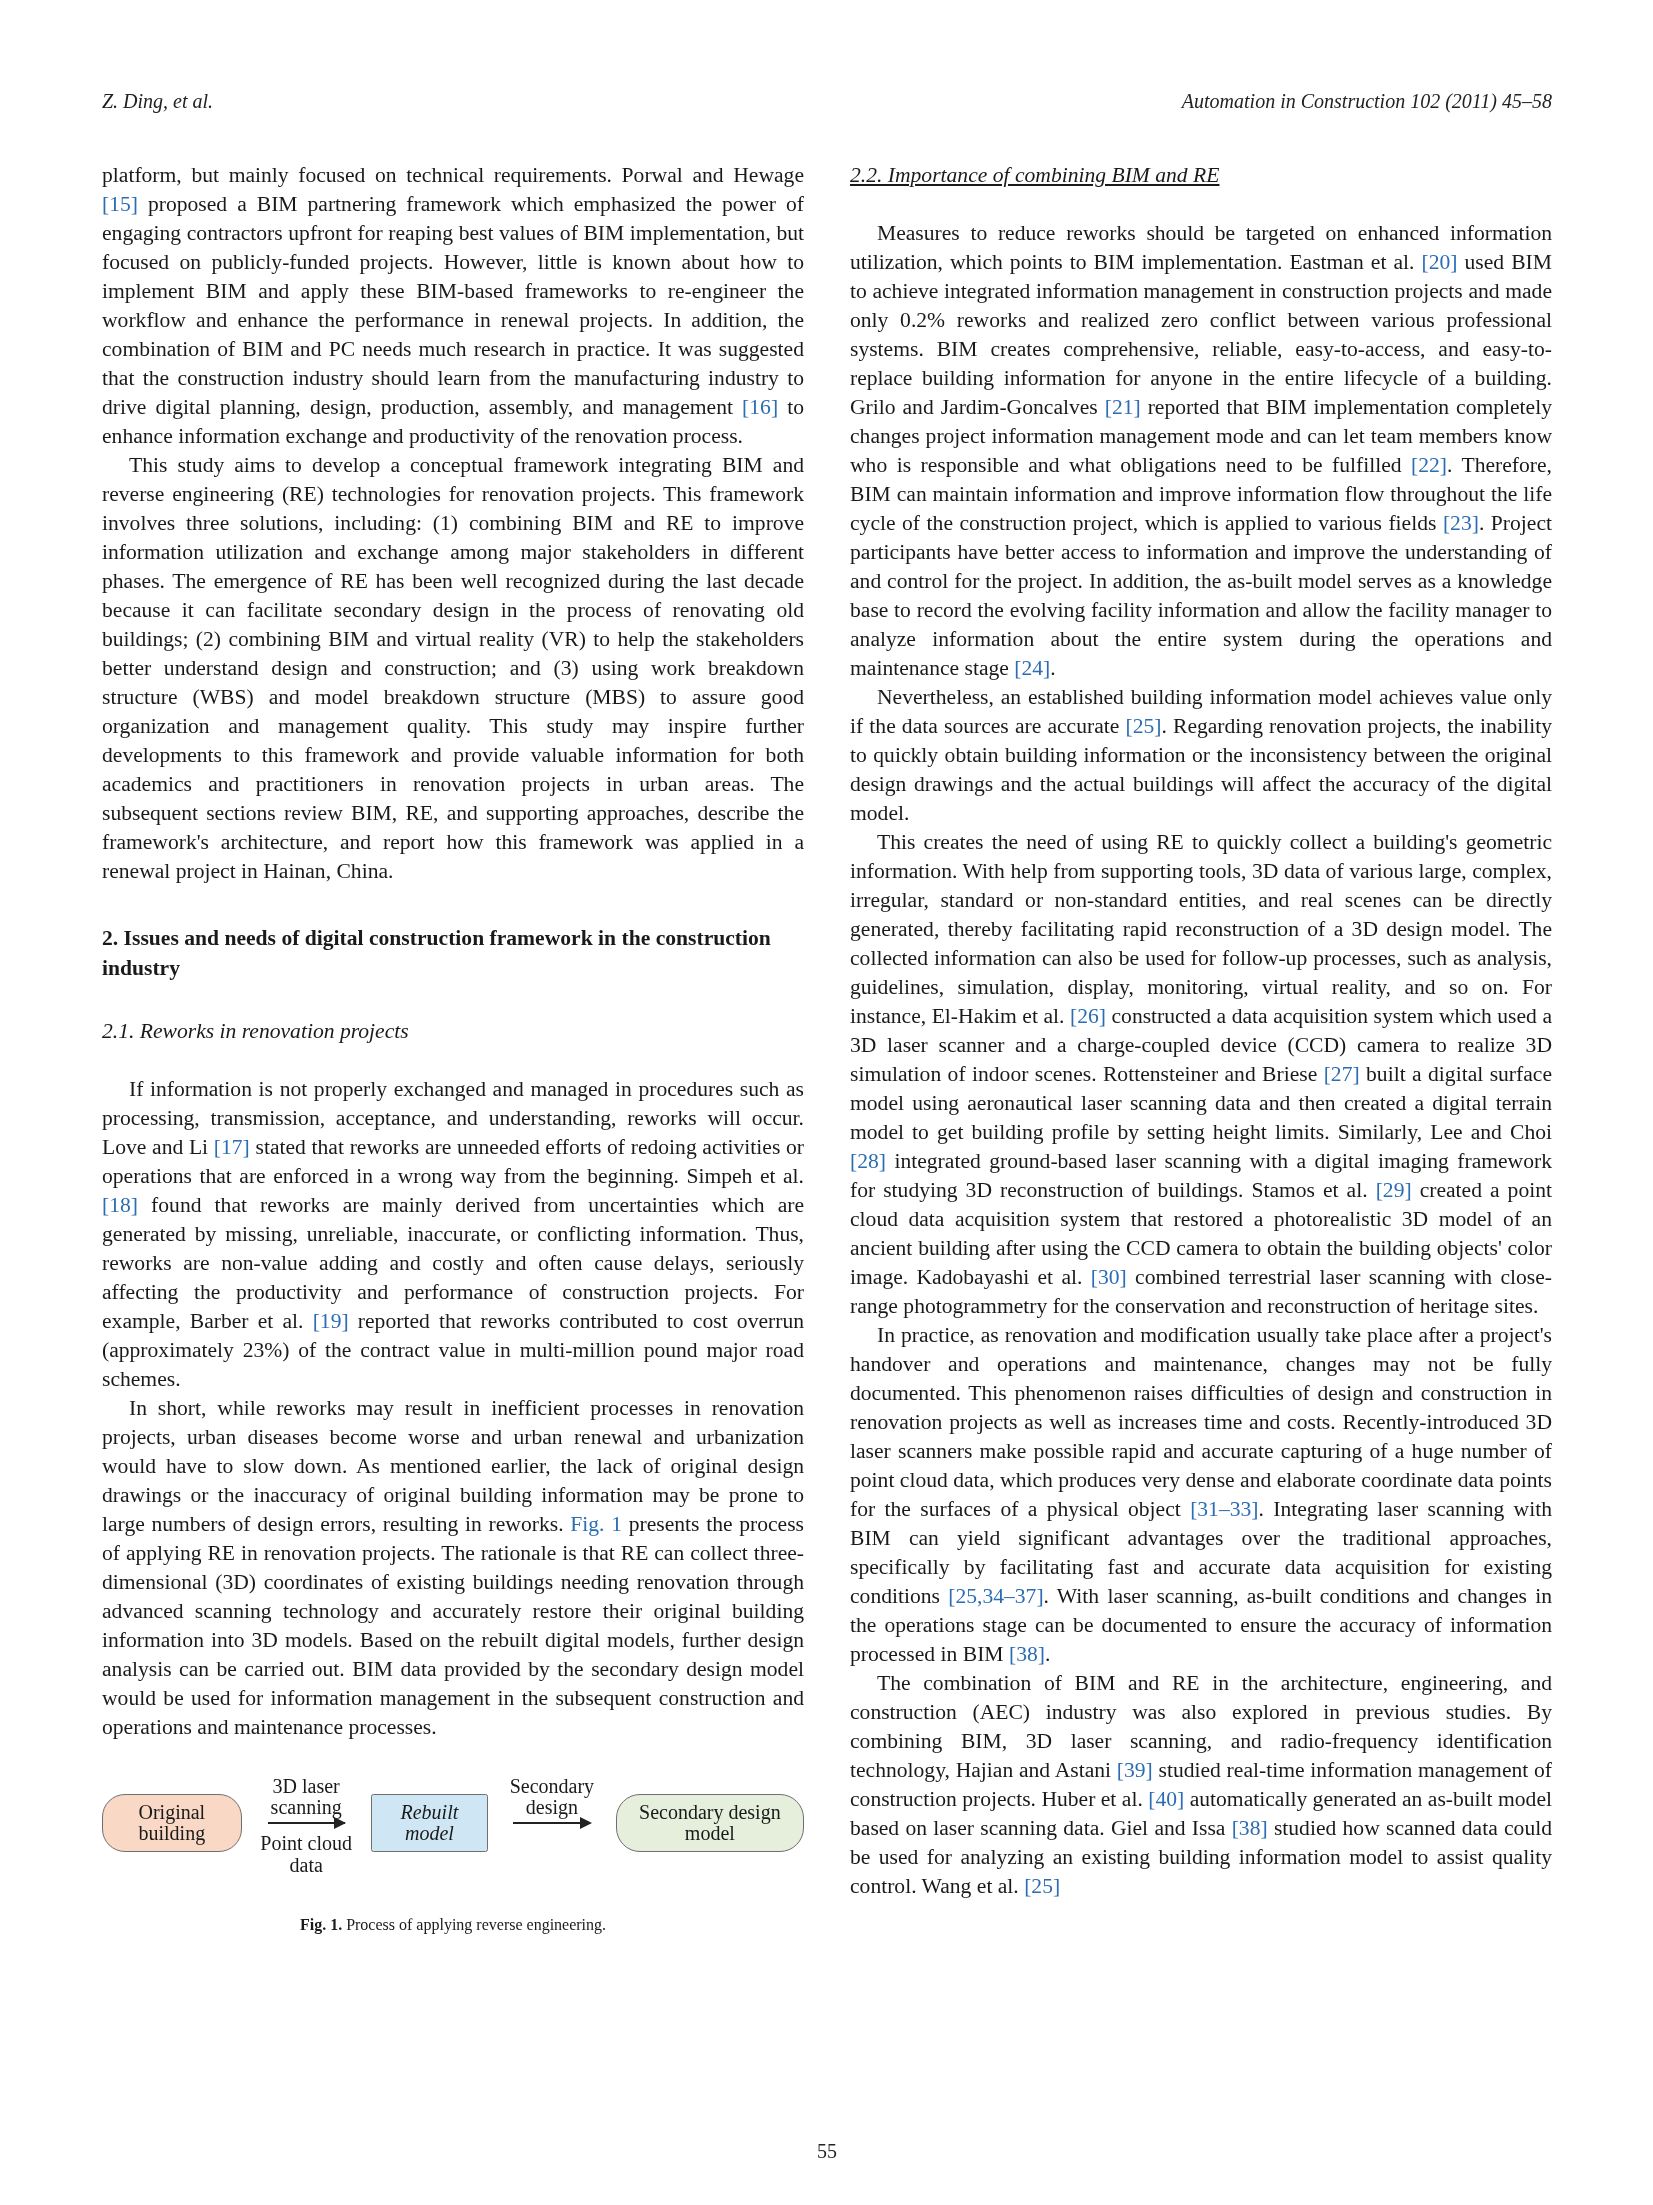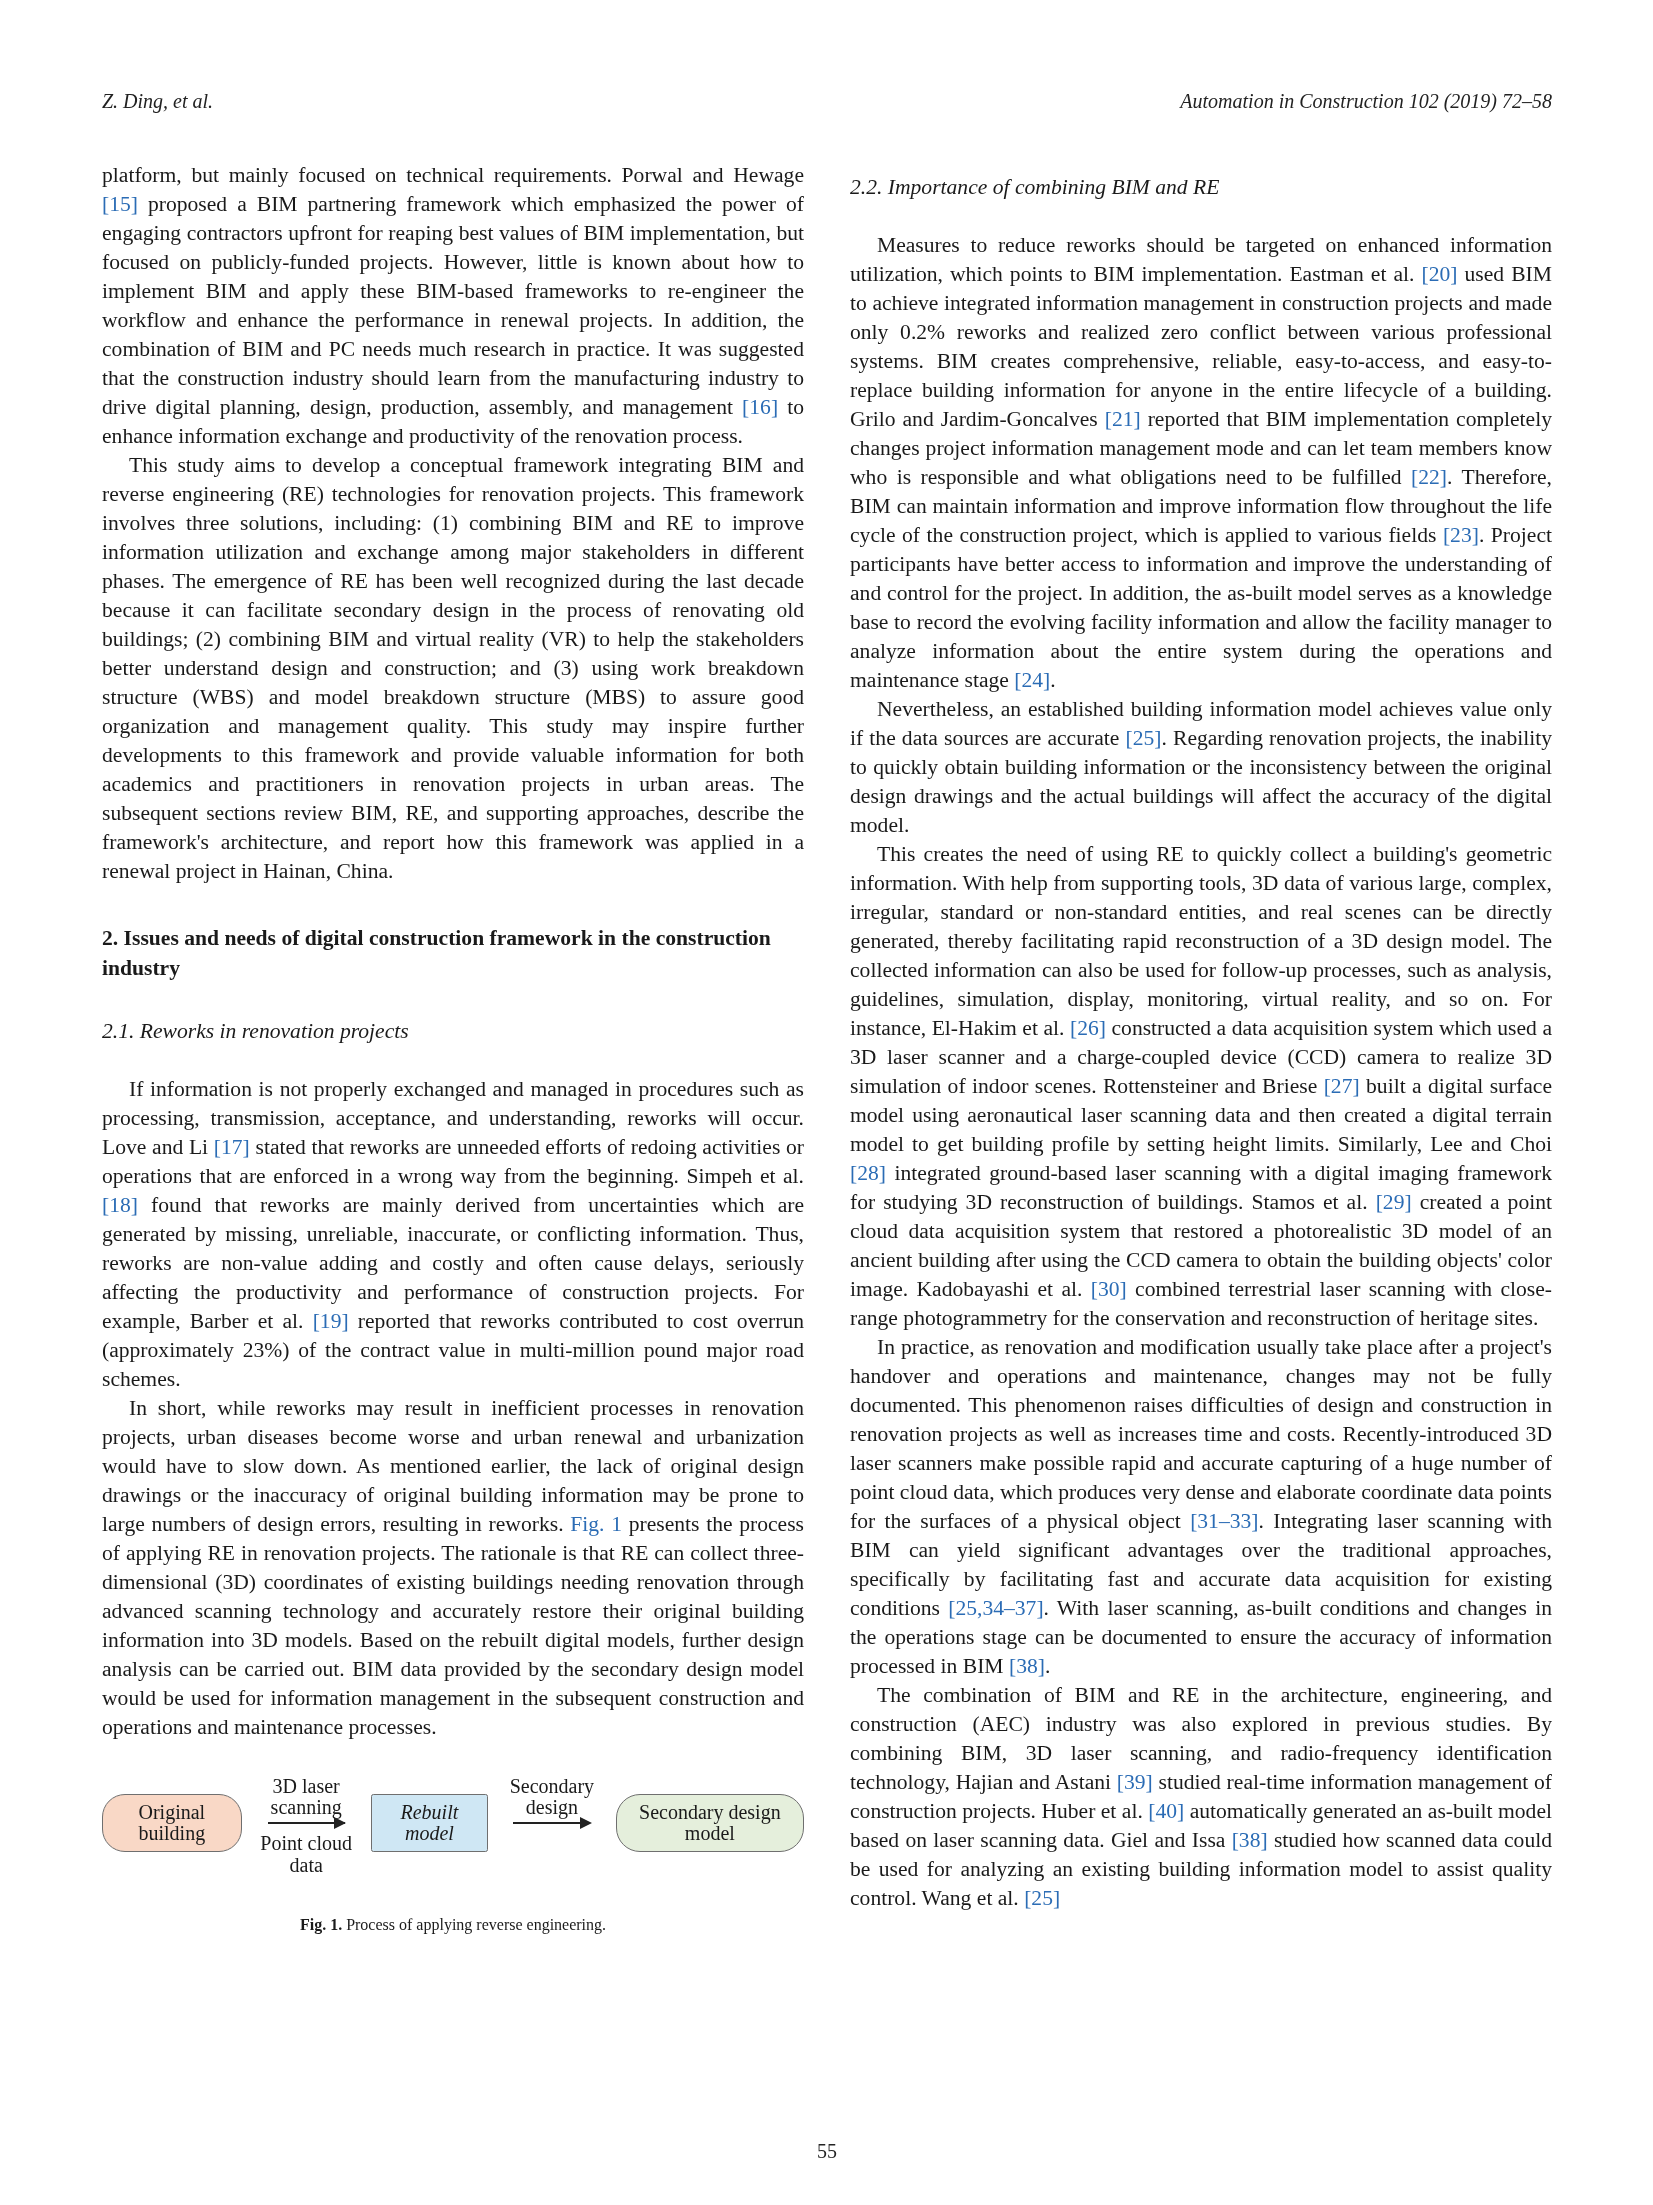--- a/index.html
+++ b/index.html
@@ -29,21 +29,21 @@
   .col p.noindent { text-indent: 0; }
 
   h2.sec {
     font-size: 21.6px; line-height: 30px; font-weight: bold;
     margin: 37px 0 29px 0; text-align: left;
   }
   h3.subsec {
     font-size: 21.6px; line-height: 29px; font-weight: normal; font-style: italic;
     margin: 34px 0 29px 0; text-align: left;
   }
-  h3.subsec.first { margin-top: 12px; }
+  h3.subsec.first { margin-top: 0; text-decoration: underline; }
 
   .cite { color: var(--link, #2b6cb5); }
 
   
   .figure-wrap { margin-top: 35px; }
   .fig-row {
     display: flex; align-items: center; justify-content: center;
     font-size: 20px; line-height: 21.6px; text-align: center; text-indent: 0;
   }
   .fig-node {
@@ -76,21 +76,21 @@
     text-align: center; font-size: 20px; color: #222;
   }
 </style>
 </head>
 <body>
 
 <div class="page">
 
   <div class="running-head">
     <span>Z. Ding, et al.</span>
-    <span>Automation in Construction 102 (2019) 72–58</span>
+    <span>Automation in Construction 102 (2011) 45–58</span>
   </div>
 
   <div class="columns">
 
     <div class="col">
       <p class="noindent">platform, but mainly focused on technical requirements. Porwal and Hewage <span class="cite">[15]</span> proposed a BIM partnering framework which emphasized the power of engaging contractors upfront for reaping best values of BIM implementation, but focused on publicly-funded projects. However, little is known about how to implement BIM and apply these BIM-based frameworks to re-engineer the workflow and enhance the performance in renewal projects. In addition, the combination of BIM and PC needs much research in practice. It was suggested that the construction industry should learn from the manufacturing industry to drive digital planning, design, production, assembly, and management <span class="cite">[16]</span> to enhance information exchange and productivity of the renovation process.</p>
       <p>This study aims to develop a conceptual framework integrating BIM and reverse engineering (RE) technologies for renovation projects. This framework involves three solutions, including: (1) combining BIM and RE to improve information utilization and exchange among major stakeholders in different phases. The emergence of RE has been well recognized during the last decade because it can facilitate secondary design in the process of renovating old buildings; (2) combining BIM and virtual reality (VR) to help the stakeholders better understand design and construction; and (3) using work breakdown structure (WBS) and model breakdown structure (MBS) to assure good organization and management quality. This study may inspire further developments to this framework and provide valuable information for both academics and practitioners in renovation projects in urban areas. The subsequent sections review BIM, RE, and supporting approaches, describe the framework's architecture, and report how this framework was applied in a renewal project in Hainan, China.</p>
 
       <h2 class="sec">2. Issues and needs of digital construction framework in the construction industry</h2>
 

